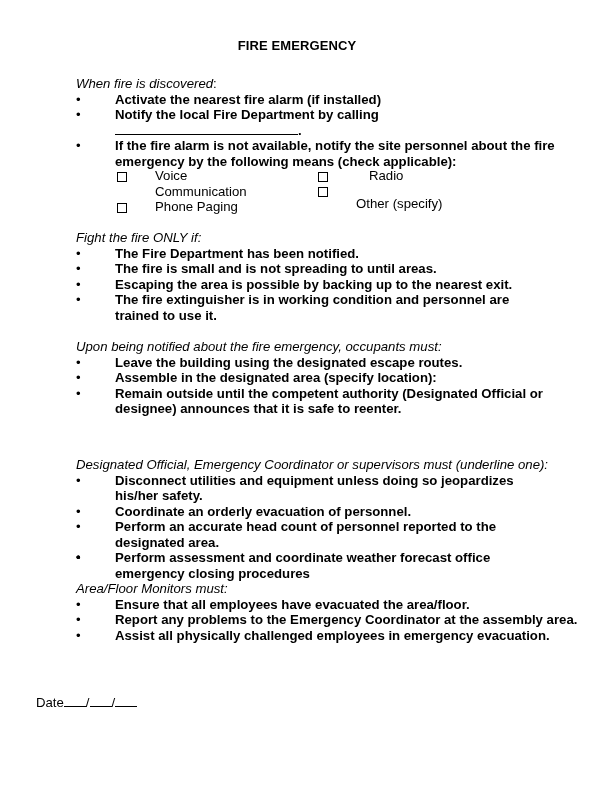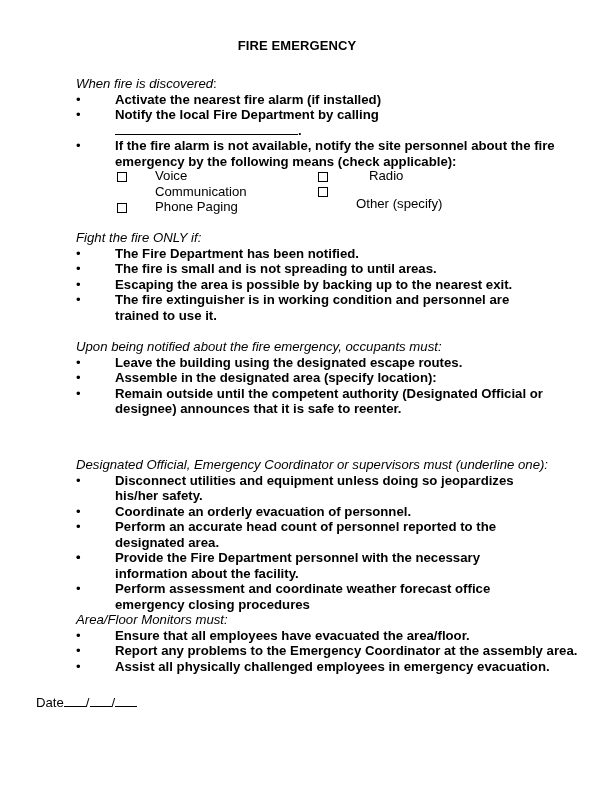--- a/index.html
+++ b/index.html
@@ -103,21 +103,20 @@
     </div>
   <div class="item">
       <span class="bullet">•</span>
       <span class="txt">Perform an accurate head count of personnel reported to the designated area.</span>
     </div>
   <div class="item">
       <span class="bullet">•</span>
     </div>
   <div class="item">
       <span class="bullet">•</span>
-      <span class="txt">Provide the Fire Department personnel with the necessary information about the facility.</span>
     </div>
   <div class="item">
       <span class="bullet">•</span>
       <span class="txt">Perform assessment and coordinate weather forecast office emergency closing procedures</span>
     </div>
   <div class="heading">Area/Floor Monitors must:</div>
   <div class="item">
       <span class="bullet">•</span>
       <span class="txt">Ensure that all employees have evacuated the area/floor.</span>
     </div>

